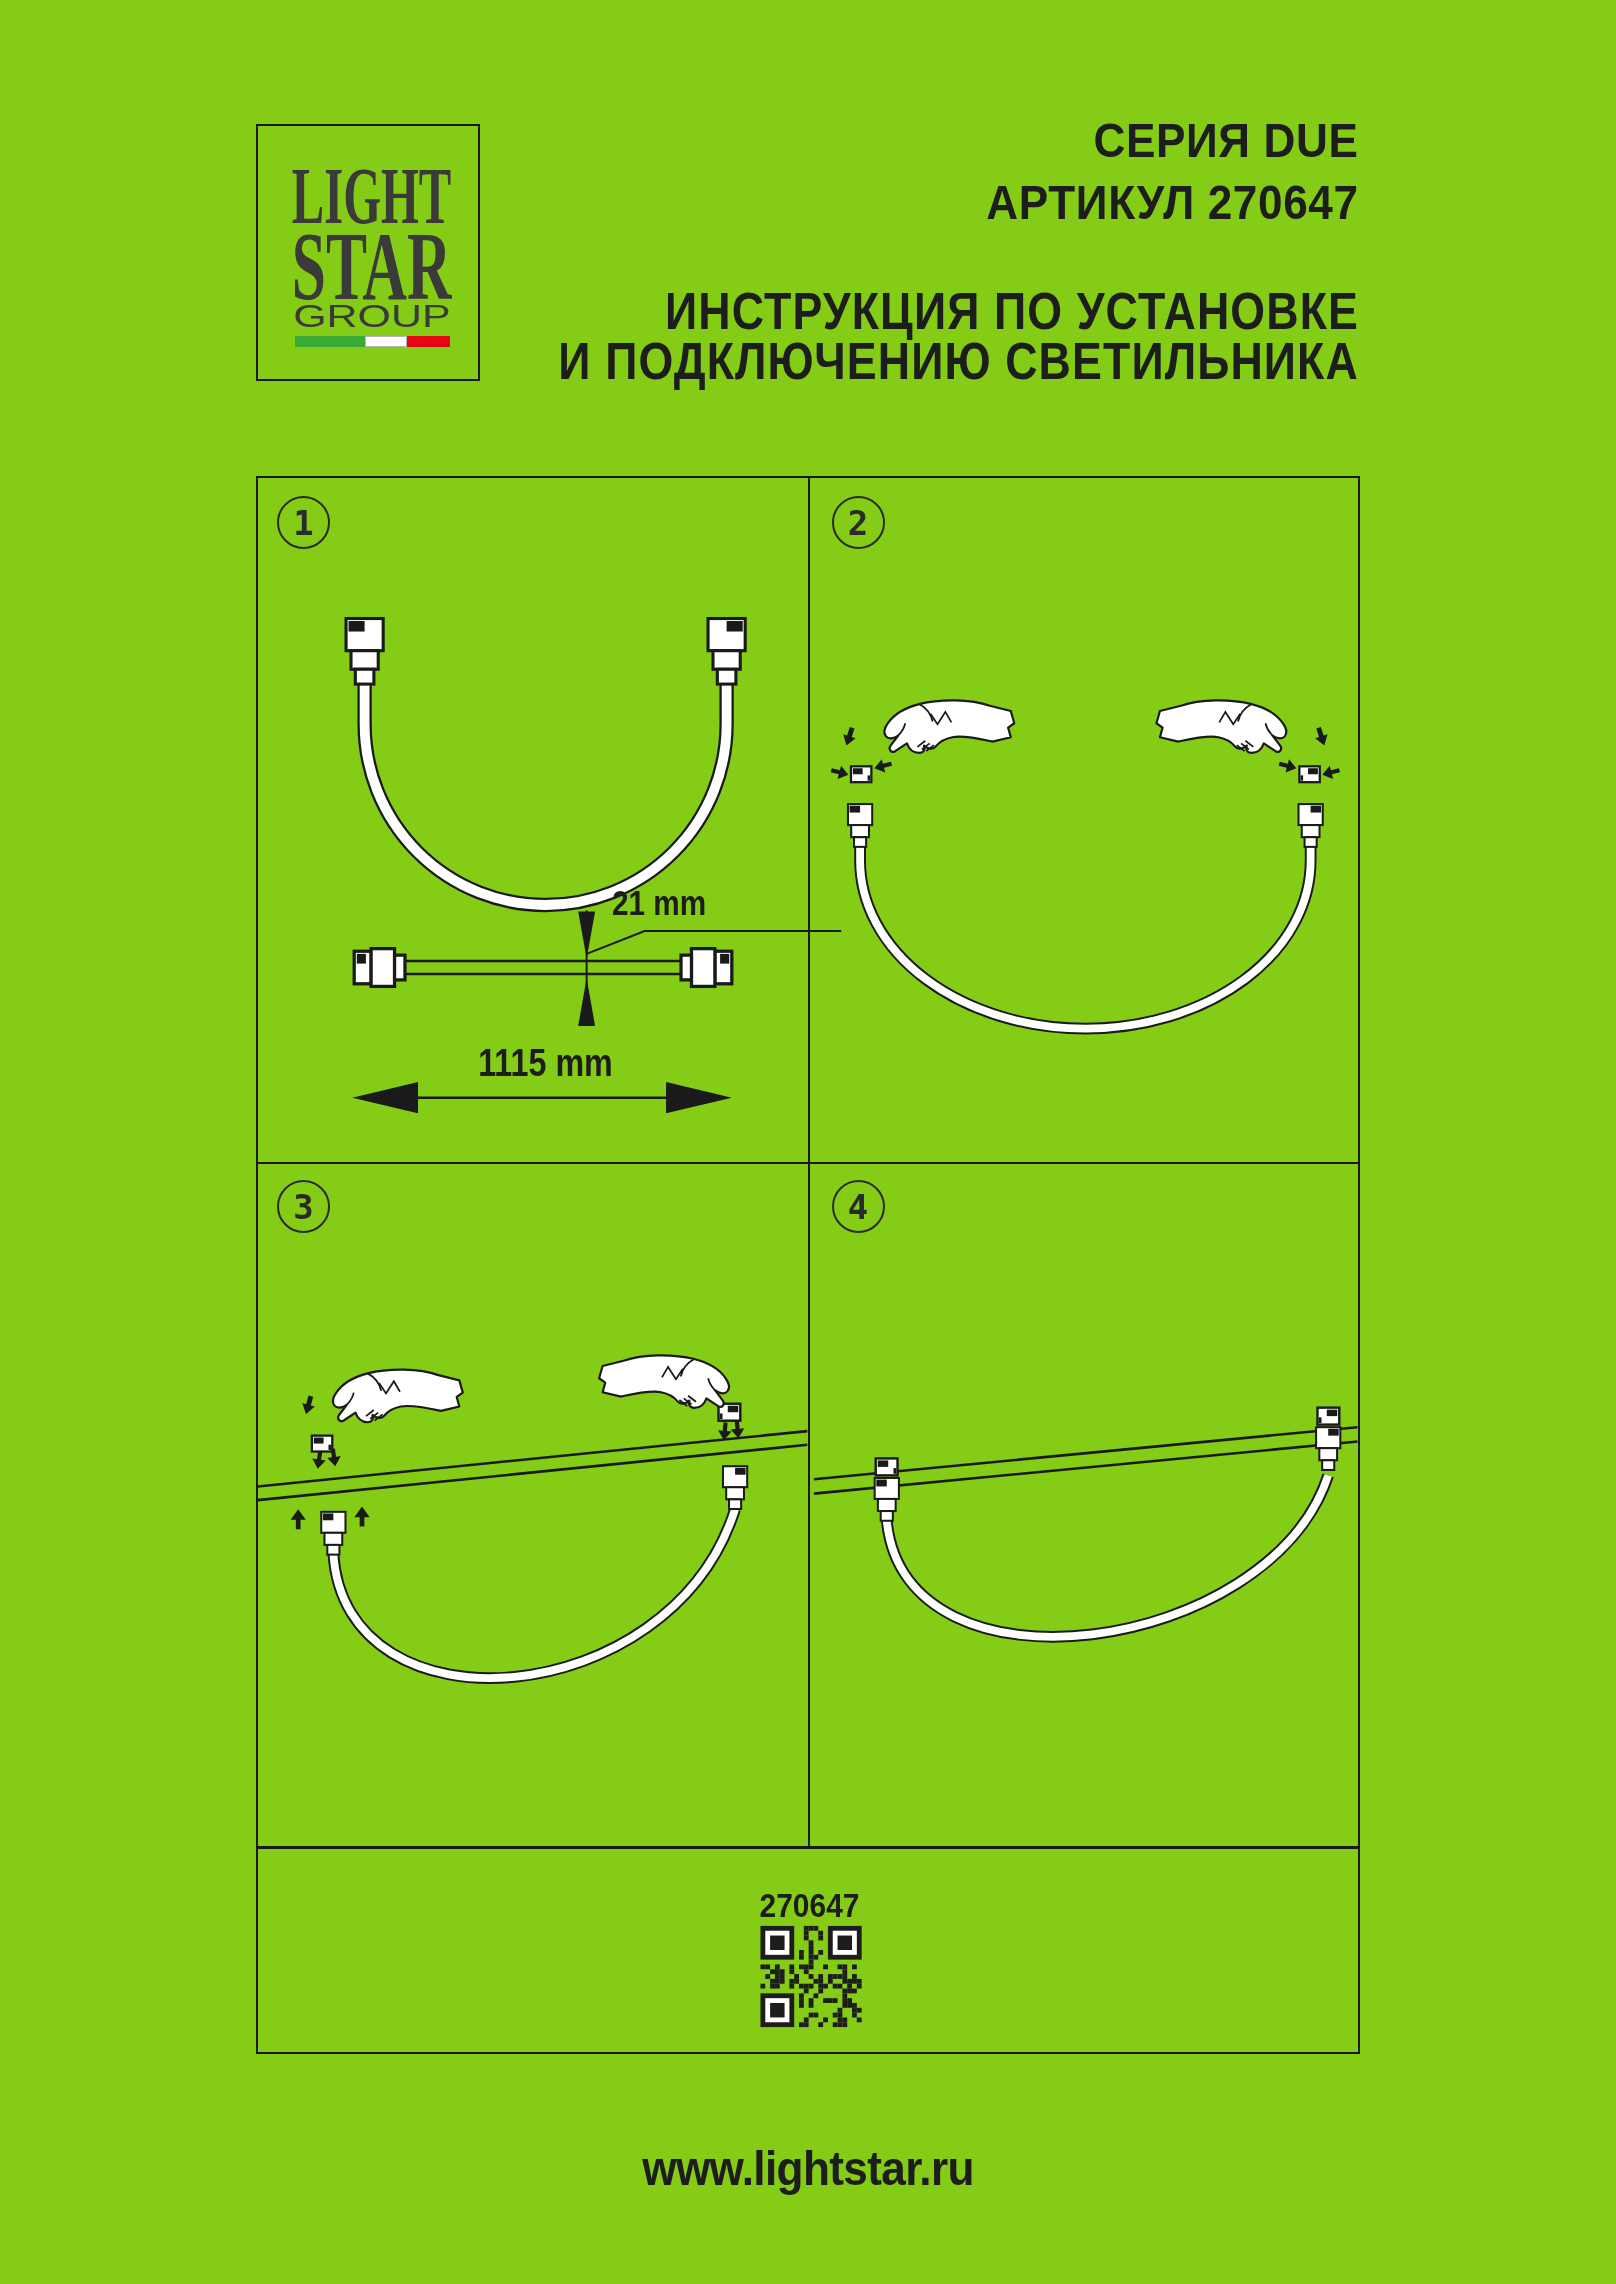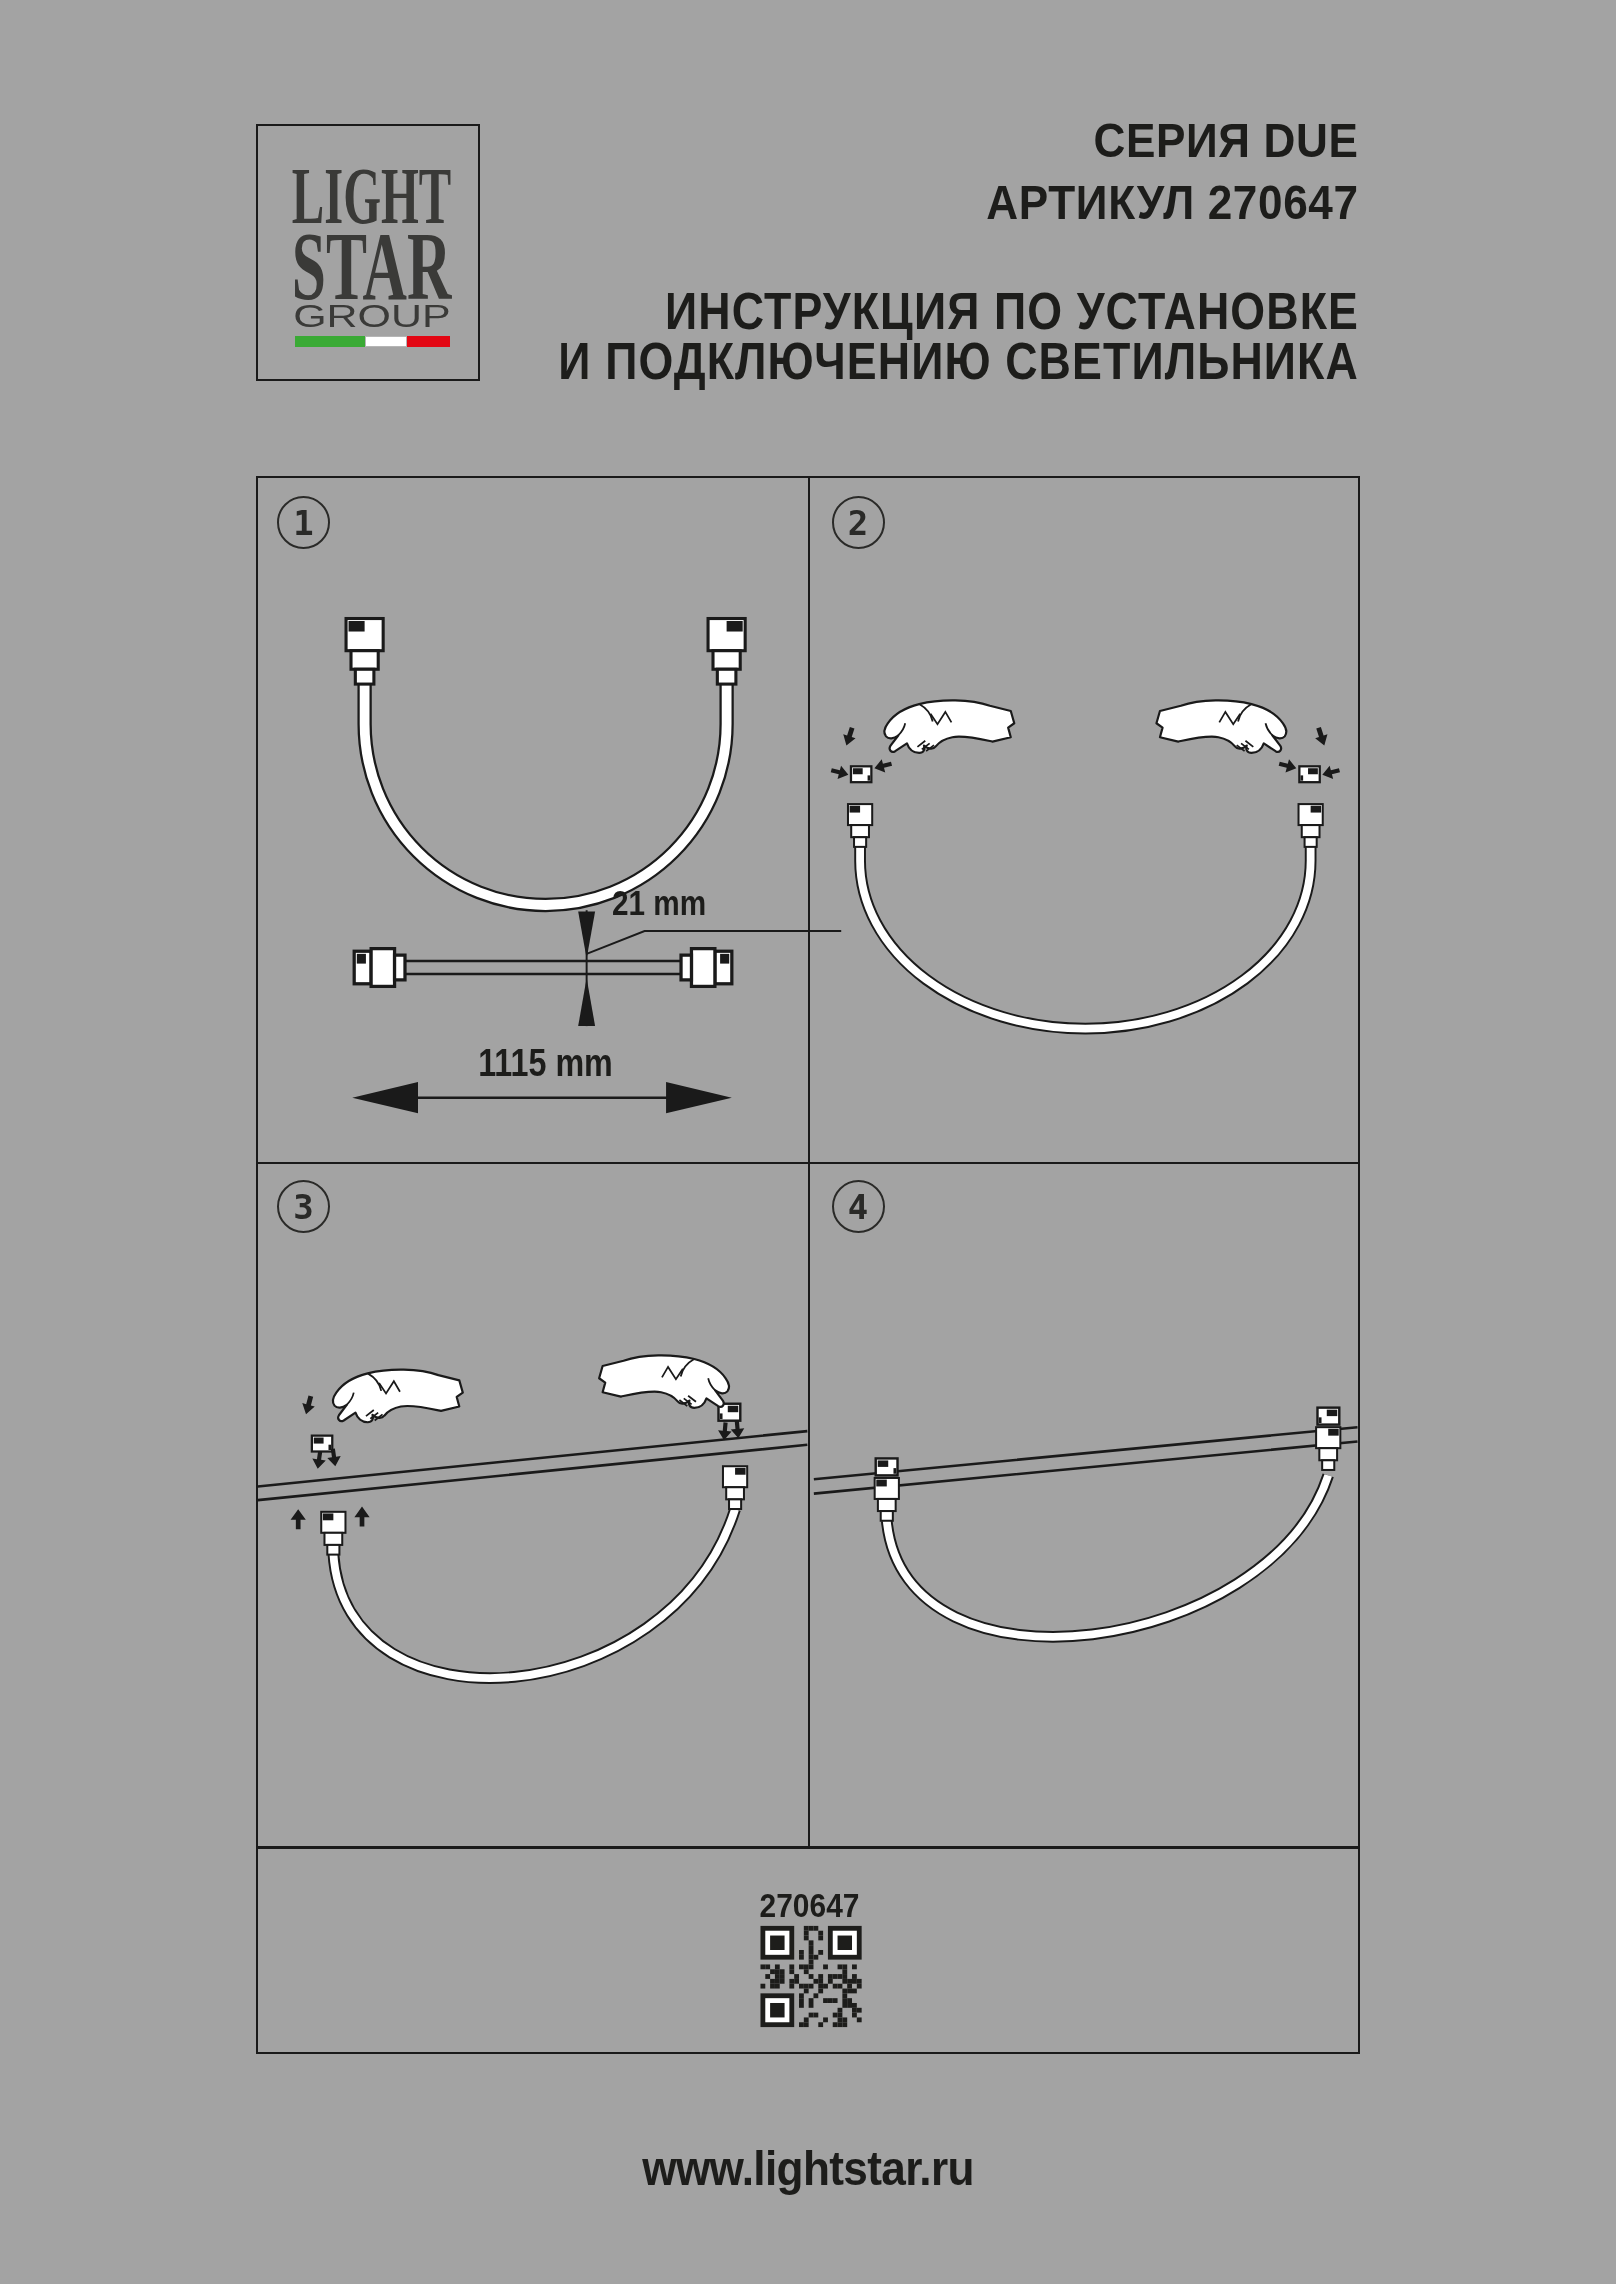--- a/index.html
+++ b/index.html
@@ -1,17 +1,17 @@
 <!DOCTYPE html>
 <html style="font-size:10.4px"><head>
 <meta charset="utf-8">
 <style>
   html,body { margin:0; padding:0; background:#888; }
   .page {
-    position:relative; width:1616px; height:2284px; background:#a3a3a3;
+    position:relative; width:1616px; height:2284px; background:#84cc16;
     font-family:"Liberation Sans", sans-serif; color:#1d1d1b; overflow:hidden;
   }
   .abs { position:absolute; }
   
   .logo-box { left:256px; top:124px; width:224px; height:257px; border:2px solid #1a1a1a; box-sizing:border-box; }
   .logo-svg { position:absolute; left:0; top:0; }
   .flag { position:absolute; left:37px; top:210px; width:155px; height:11px; display:flex; }
   .flag .seg { height:100%; }
   
   .hdr { white-space:nowrap; font-weight:bold; transform-origin:100% 50%; }

